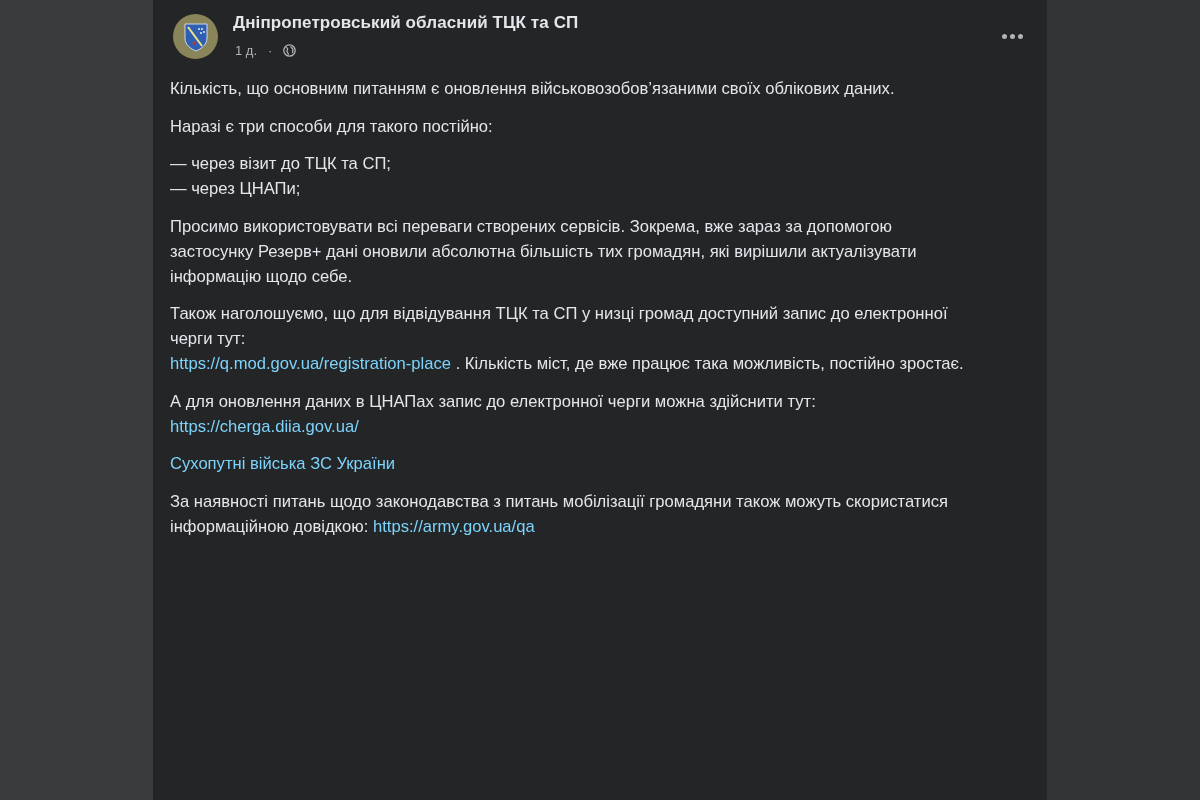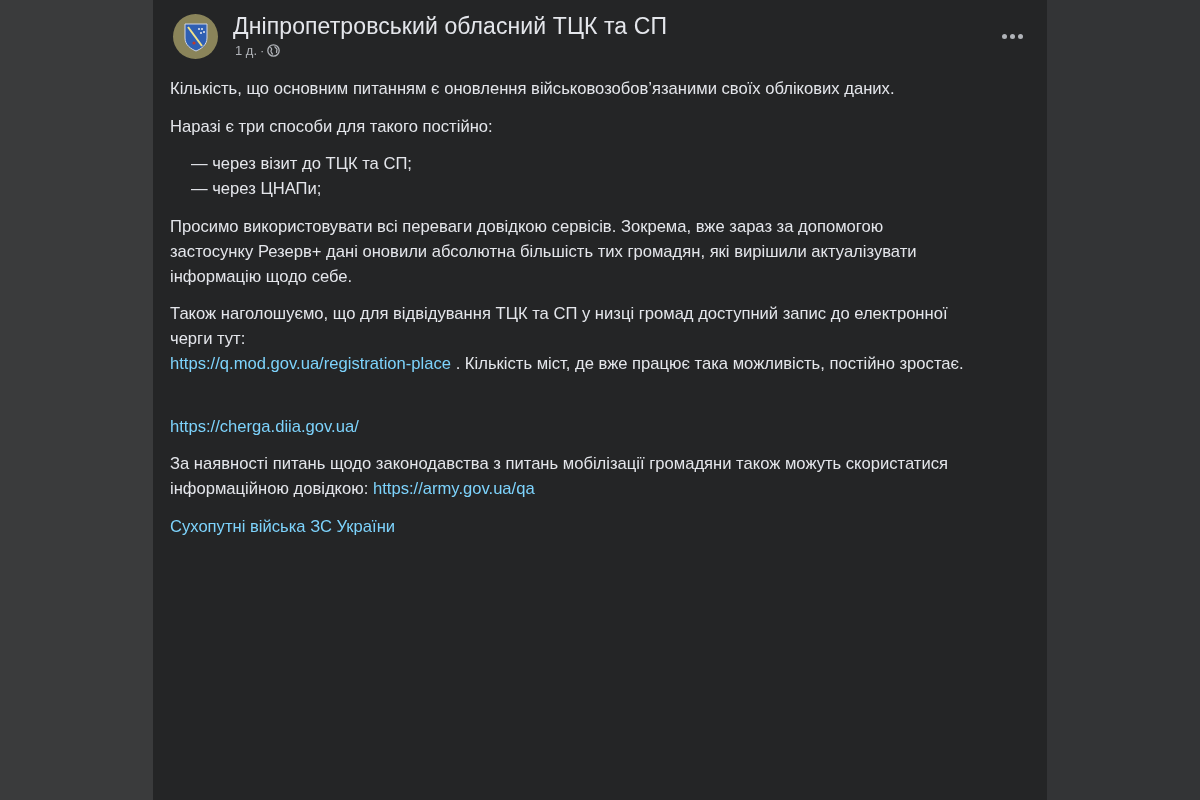--- a/index.html
+++ b/index.html
@@ -11,37 +11,37 @@
   .left-pane { position: absolute; left: 0; top: 0; width: 153px; height: 800px; background: #3a3b3c; }
   .right-pane { position: absolute; left: 1047px; top: 0; width: 153px; height: 800px; background: #333436; }
   .card { position: absolute; left: 153px; top: 0; width: 894px; height: 800px; background: #242526; }
   .avatar {
     position: absolute; left: 173px; top: 14px; width: 45px; height: 45px;
     border-radius: 50%; background: #8a845a;
     display: flex; align-items: center; justify-content: center;
   }
   .author {
     position: absolute; left: 233px; top: 13px;
-    font-size: 23px; font-weight: normal; color: #e4e6eb; letter-spacing: 0.1px; text-align: center;
+    font-size: 17px; font-weight: bold; color: #e4e6eb; letter-spacing: 0.1px; text-align: center;
   }
   .meta {
     position: absolute; left: 235px; top: 41px; height: 18px;
-    font-size: 13px; color: #b0b3b8; display: flex; align-items: center; gap: 3px;
+    font-size: 13px; color: #b0b3b8; display: flex; align-items: center; gap: 11px;
   }
   .more {
     position: absolute; left: 997px; top: 26px; width: 30px; height: 20px;
     display: flex; align-items: center; justify-content: center; gap: 3px; cursor: pointer;
   }
   .more span { width: 5px; height: 5px; border-radius: 50%; background: #b0b3b8; display: block; }
   .body {
     position: absolute; left: 170px; top: 76px; width: 800px;
     font-size: 16.6px; line-height: 25px; color: #e4e6eb;
   }
   .body p { margin: 0 0 12.5px 0; }
-  .body .list-line { display: block; margin-left: 21px; }
+  .body .list-line { display: block; }
   a.link { color: #7dd3fc; text-decoration: none; }
 </style>
 </head>
 <body>
 
 <div class="left-pane"></div>
 <div class="right-pane"></div>
 
 <div class="card"></div>
 
@@ -74,28 +74,28 @@
   <span></span>
 </div>
 
 <div class="body">
   <p>Кількість, що основним питанням є оновлення військовозобов’язаними своїх облікових даних.</p>
   <p>Наразі є три способи для такого постійно:</p>
   <p>
     <span class="list-line">— через візит до ТЦК та СП;</span>
     <span class="list-line">— через ЦНАПи;</span>
   </p>
-  <p>Просимо використовувати всі переваги довідкою сервісів. Зокрема, вже зараз за допомогою застосунку Резерв+ дані оновили абсолютна більшість тих громадян, які вирішили актуалізувати інформацію щодо себе.</p>
+  <p>Просимо використовувати всі переваги створених сервісів. Зокрема, вже зараз за допомогою застосунку Резерв+ дані оновили абсолютна більшість тих громадян, які вирішили актуалізувати інформацію щодо себе.</p>
   <p>
     <span>Також наголошуємо, що для відвідування ТЦК та СП у низці громад доступний запис до електронної черги тут:</span><br>
     <a class="link">https://q.mod.gov.ua/registration-place</a><span> . Кількість міст, де вже працює така можливість, постійно зростає.</span>
   </p>
   <p>
-    <br>
+    <span>А для оновлення даних в ЦНАПах запис до електронної черги можна здійснити тут:</span><br>
     <a class="link">https://cherga.diia.gov.ua/</a>
+  </p>
+  <p>
+    <a class="link">Сухопутні війська ЗС України</a>
   </p>
   <p>
     <span>За наявності питань щодо законодавства з питань мобілізації громадяни також можуть скористатися інформаційною довідкою: </span><a class="link">https://army.gov.ua/qa</a>
   </p>
-  <p>
-    <a class="link">Сухопутні війська ЗС України</a>
-  </p>
 </div>
 
 </body></html>

